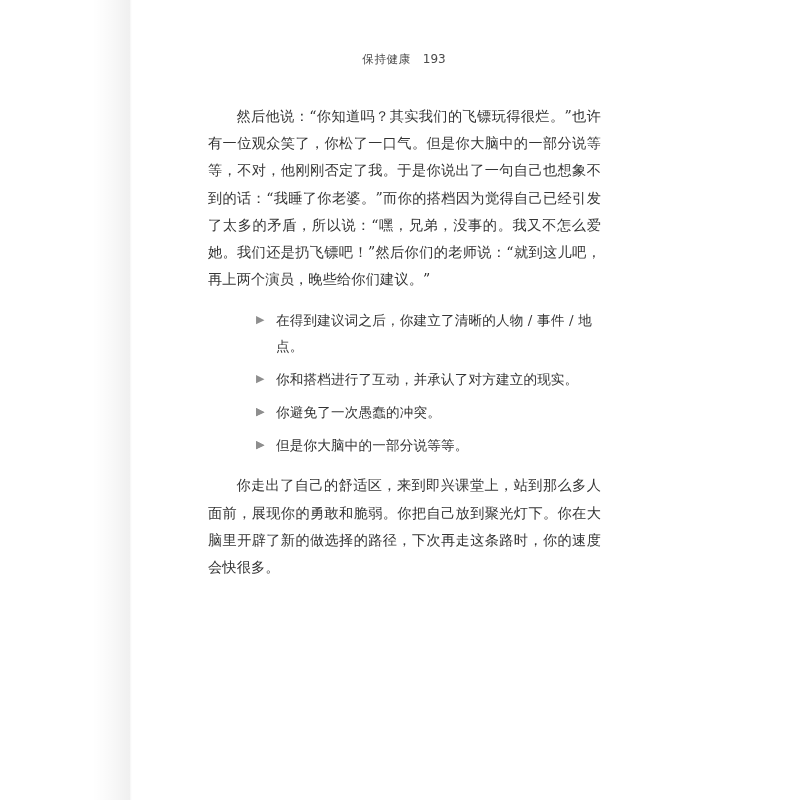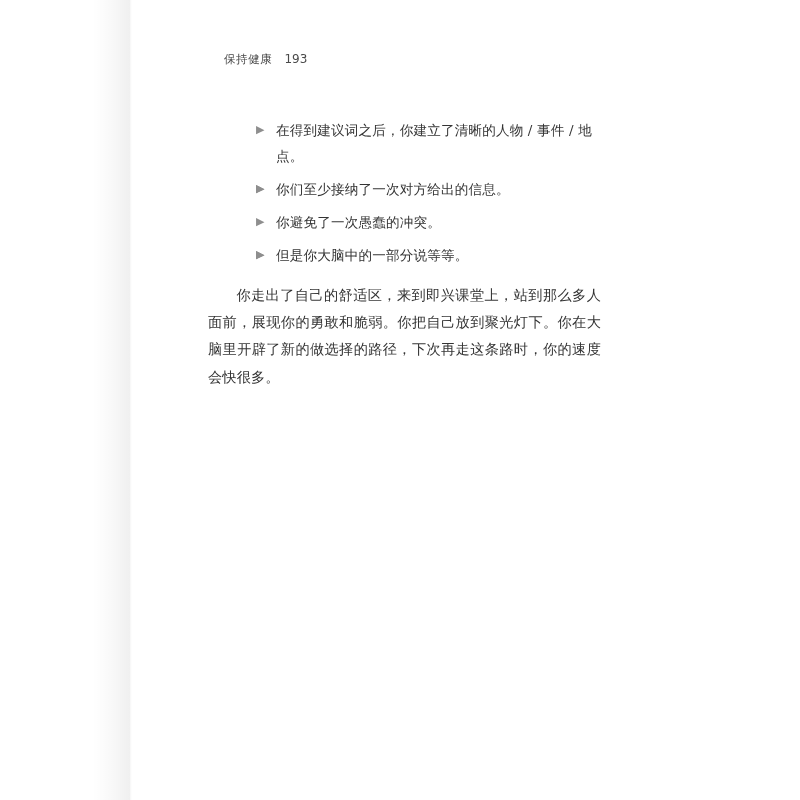--- a/index.html
+++ b/index.html
@@ -40,24 +40,24 @@
     top: 0;
     width: 2px;
     height: 800px;
     background: linear-gradient(to right, rgba(0,0,0,0.035), rgba(0,0,0,0.0));
     pointer-events: none;
   }
 
   
   .running-head {
     position: absolute;
-    left: 224px;
+    left: 208px;
     top: 52px;
     width: 392px;
-    text-align: left;
+    text-align: center;
     font-family: "DejaVu Sans", "Liberation Sans", sans-serif;
     font-size: 11.5px;
     color: #4a4a4a;
     letter-spacing: 0.6px;
     white-space: nowrap;
   }
   .running-head .rh-title {
     display: inline;
   }
   .running-head .rh-folio {
@@ -125,34 +125,35 @@
   <div class="gutter-shadow"></div>
   <div class="gutter-edge"></div>
 
   <div class="running-head">
     <span class="rh-title">保持健康</span><span class="rh-folio">193</span>
   </div>
 
   <div class="text-column">
 
 
+    <p class="body-para">然后他说：“你知道吗？其实我们的飞镖玩得很烂。”也许有一位观众笑了，你松了一口气。但是你大脑中的一部分说等等，不对，他刚刚否定了我。于是你说出了一句自己也想象不到的话：“我睡了你老婆。”而你的搭档因为觉得自己已经引发了太多的矛盾，所以说：“嘿，兄弟，没事的。我又不怎么爱她。我们还是扔飞镖吧！”然后你们的老师说：“就到这儿吧，再上两个演员，晚些给你们建议。”</p>
 
 
 
     <ul class="bullet-list">
       <li>
         <span class="bullet-tri">▶</span>
         <span class="li-text">在得到建议词之后，你建立了清晰的人物 / 事件 / 地点。</span>
       </li>
       <li>
         <span class="bullet-tri">▶</span>
+        <span class="li-text">你和搭档进行了互动，并承认了对方建立的现实。</span>
       </li>
       <li>
         <span class="bullet-tri">▶</span>
-        <span class="li-text">你们至少接纳了一次对方给出的信息。</span>
       </li>
       <li>
         <span class="bullet-tri">▶</span>
         <span class="li-text">你避免了一次愚蠢的冲突。</span>
       </li>
       <li>
         <span class="bullet-tri">▶</span>
       </li>
       <li>
         <span class="bullet-tri">▶</span>

